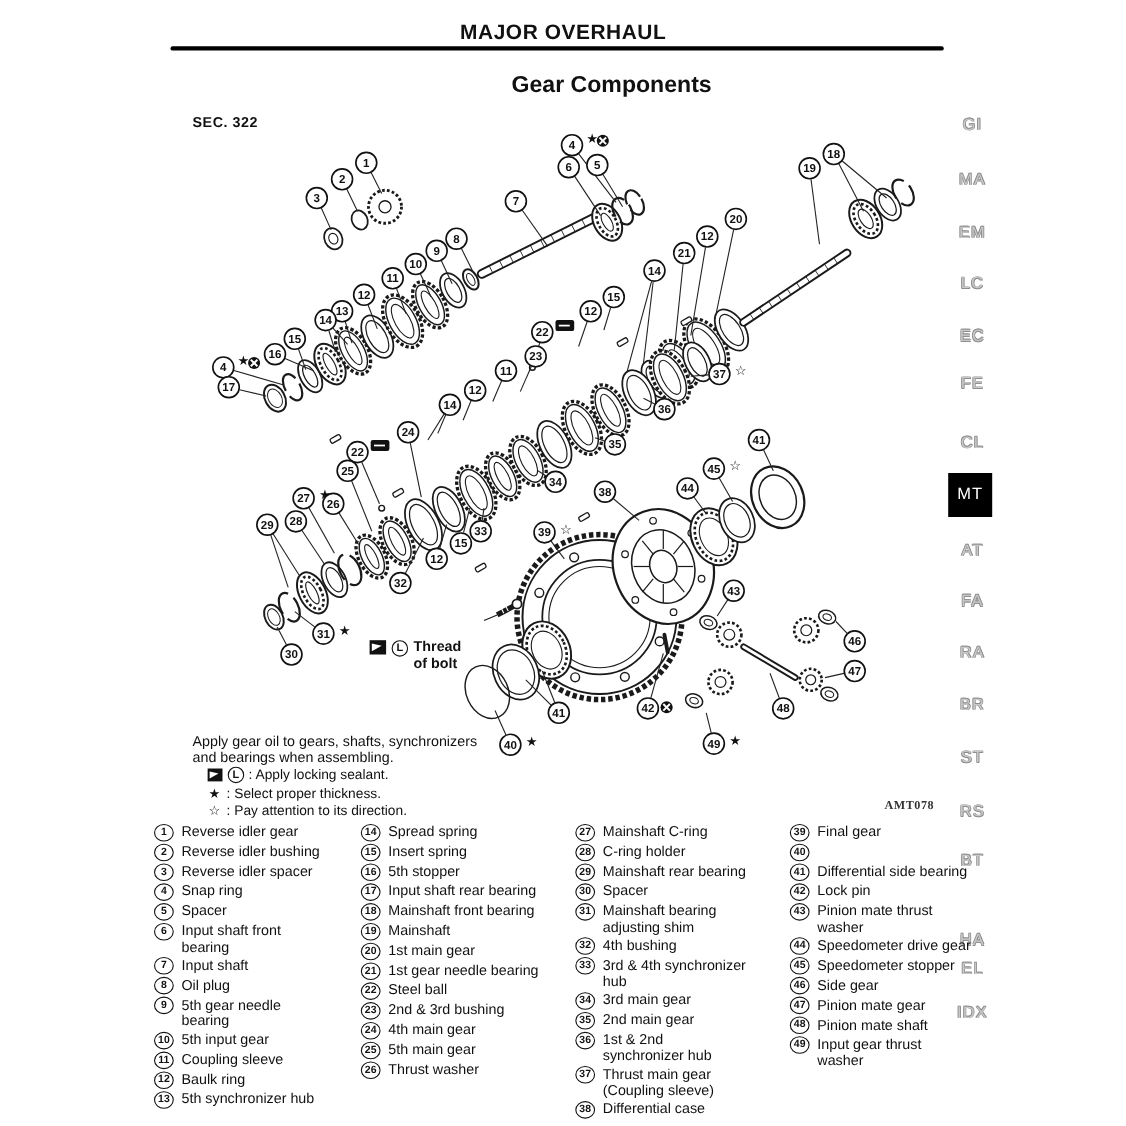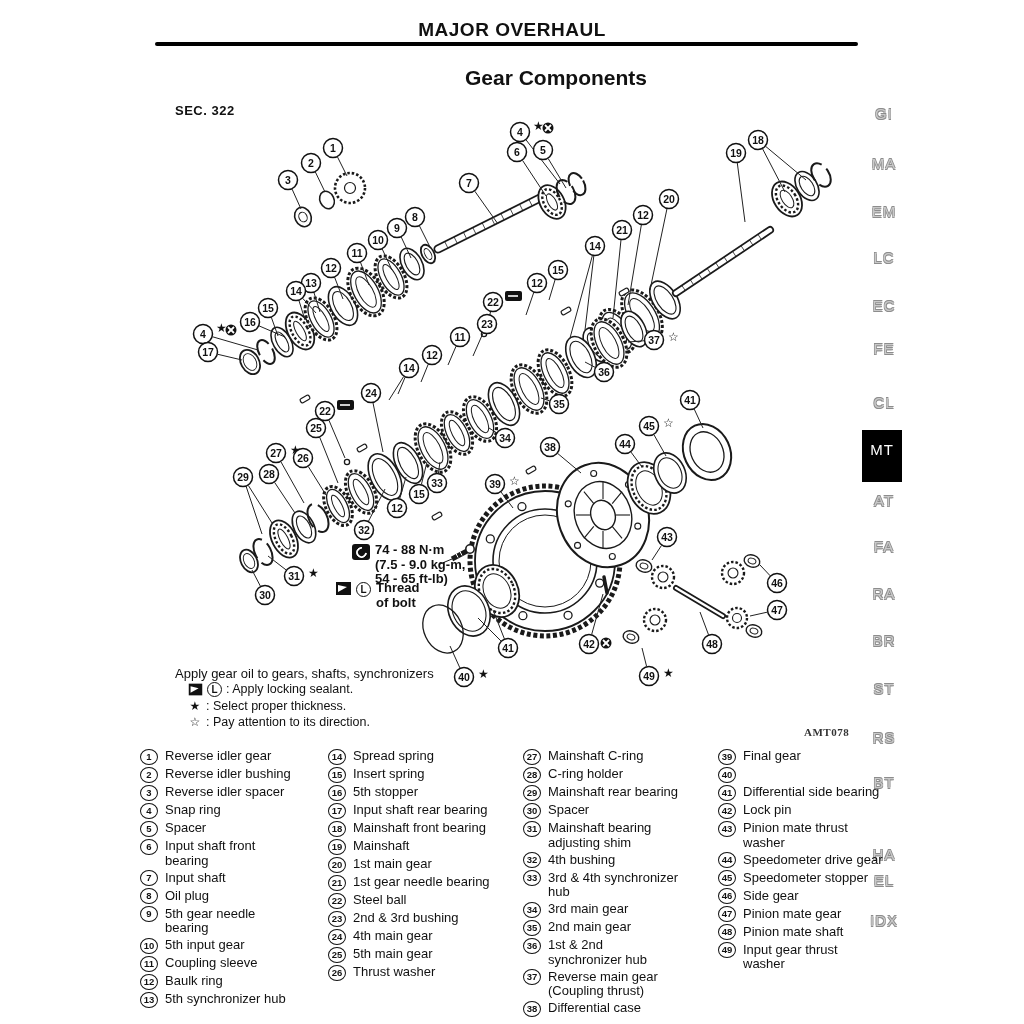--- a/index.html
+++ b/index.html
@@ -8,21 +8,21 @@
   .abs{position:absolute;}
   .title{top:19px;left:0;width:100%;text-align:center;font-size:19px;font-weight:bold;letter-spacing:.5px;}
   .rule{top:42px;left:155px;width:703px;height:4px;background:#000;border-radius:2px;}
   .subtitle{top:66px;left:0;width:100%;text-align:center;font-size:21px;font-weight:bold;padding-left:44px;}
   .sec{top:103px;left:175px;font-size:13px;font-weight:bold;letter-spacing:.5px;}
   .figcode{top:726px;left:804px;font-size:11px;font-weight:bold;color:#333;letter-spacing:.5px;font-family:Liberation Serif, serif;}
   
   .tab{position:absolute;left:860px;width:48px;text-align:center;font-size:15px;font-weight:normal;
        color:#c9c9c9;letter-spacing:1px;
        text-shadow:0.6px 0.6px 0 #8d8d8d,-0.6px -0.6px 0 #8d8d8d,0.6px -0.6px 0 #8d8d8d,-0.6px 0.6px 0 #8d8d8d;}
-  .tab.active{background:#000;color:#fff;text-shadow:none;height:52px;line-height:40px;width:40px;left:862px;}
+  .tab.active{background:#000;color:#fff;text-shadow:none;height:40px;line-height:40px;width:40px;left:862px;}
   
   .tq{position:absolute;display:flex;gap:5px;align-items:flex-start;font-weight:bold;font-size:13px;line-height:14.5px;}
   .tq-lines div{white-space:nowrap;}
   .wrench{width:18px;height:16px;background:#111;border-radius:3px;position:relative;display:inline-block;flex:0 0 auto;margin-top:1px;}
   .wrench::after{content:'';position:absolute;left:3.5px;top:3px;width:7px;height:7px;border:2.5px solid #fff;
                  border-right-color:transparent;border-radius:50%;transform:rotate(-40deg);}
   .seal{width:15px;height:13px;background:#111;position:relative;display:inline-block;flex:0 0 auto;margin-top:1px;}
   .seal::after{content:'';position:absolute;left:2px;top:3px;border-left:9px solid #fff;
                border-top:2px solid transparent;border-bottom:5px solid transparent;}
   .circL{display:inline-block;flex:0 0 auto;width:13px;height:13px;border:1.4px solid #111;border-radius:50%;
@@ -473,40 +473,33 @@
         <line x1="500.9289321881345" y1="640.9289321881346" x2="478" y2="618" stroke="#222" stroke-width="1"></line>
         <circle cx="508" cy="648" r="9.5" fill="#fff" stroke="#111" stroke-width="1.5"></circle>
         <text x="508" y="651.6" text-anchor="middle" font-size="10.5" font-weight="bold" fill="#111" font-family="&quot;Liberation Sans&quot;, sans-serif">41</text>
         <line x1="459.884132775735" y1="667.8862940034132" x2="450" y2="646" stroke="#222" stroke-width="1"></line>
         <circle cx="464" cy="677" r="9.5" fill="#fff" stroke="#111" stroke-width="1.5"></circle>
         <text x="464" y="680.6" text-anchor="middle" font-size="10.5" font-weight="bold" fill="#111" font-family="&quot;Liberation Sans&quot;, sans-serif">40</text>
         <text x="478" y="678" font-size="12" fill="#111" font-family="&quot;DejaVu Sans&quot;, sans-serif">★</text>
       </g>
   </svg>
 
-  <div class="tq" style="left:352px;top:543px;">
-    <span class="wrench"></span>
-    <div class="tq-lines">
-      <div>74 - 88 N·m</div>
-      <div>(7.5 - 9.0 kg-m,</div>
-      <div>54 - 65 ft-lb)</div>
-    </div>
-  </div>
 
   <div class="tq" style="left:336px;top:581px;">
     <span class="seal"></span>
     <span class="circL">L</span>
     <div class="tq-lines">
       <div>Thread</div>
       <div>of bolt</div>
     </div>
   </div>
 
   <div class="abs notes">
     <div class="note-bold">Apply gear oil to gears, shafts, synchronizers</div>
+    <div class="note-bold">and bearings when assembling.</div>
     <div id="legend">
         <div class="legend-row">
           <span class="seal" style="transform: scale(0.9);"></span>
           <span class="circL">L</span>
           <span>: Apply locking sealant.</span>
         </div>
         <div class="legend-row">
           <span class="legend-sym">★</span>
           <span>: Select proper thickness.</span>
         </div>
@@ -664,21 +657,21 @@
         <div class="pitem">
           <span class="pnum">35</span>
           <span class="plabel">2nd main gear</span>
         </div>
         <div class="pitem">
           <span class="pnum">36</span>
           <span class="plabel">1st &amp; 2nd synchronizer hub</span>
         </div>
         <div class="pitem">
           <span class="pnum">37</span>
-          <span class="plabel">Reverse main gear (Coupling thrust)</span>
+          <span class="plabel">Thrust main gear (Coupling sleeve)</span>
         </div>
         <div class="pitem">
           <span class="pnum">38</span>
           <span class="plabel">Differential case</span>
         </div>
       </div>
     <div class="pcol" style="left:578px;width:165px;">
         <div class="pitem">
           <span class="pnum">39</span>
           <span class="plabel">Final gear</span>

